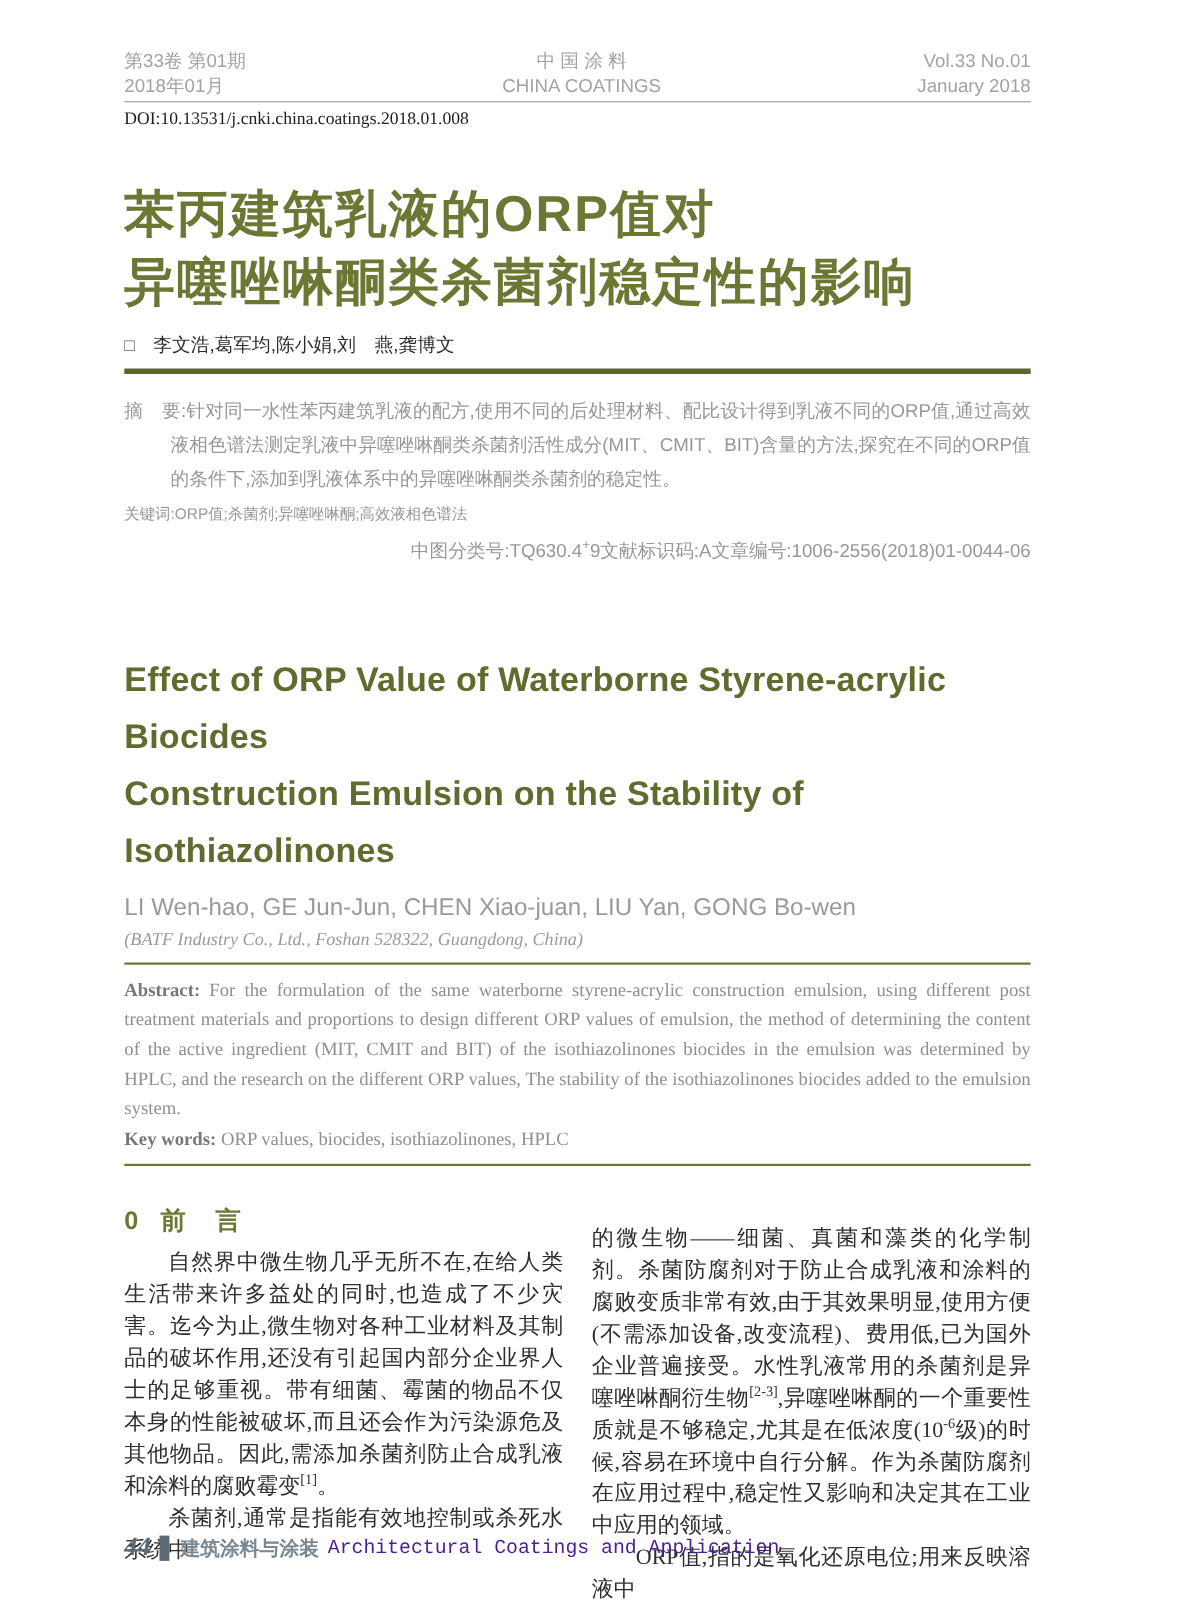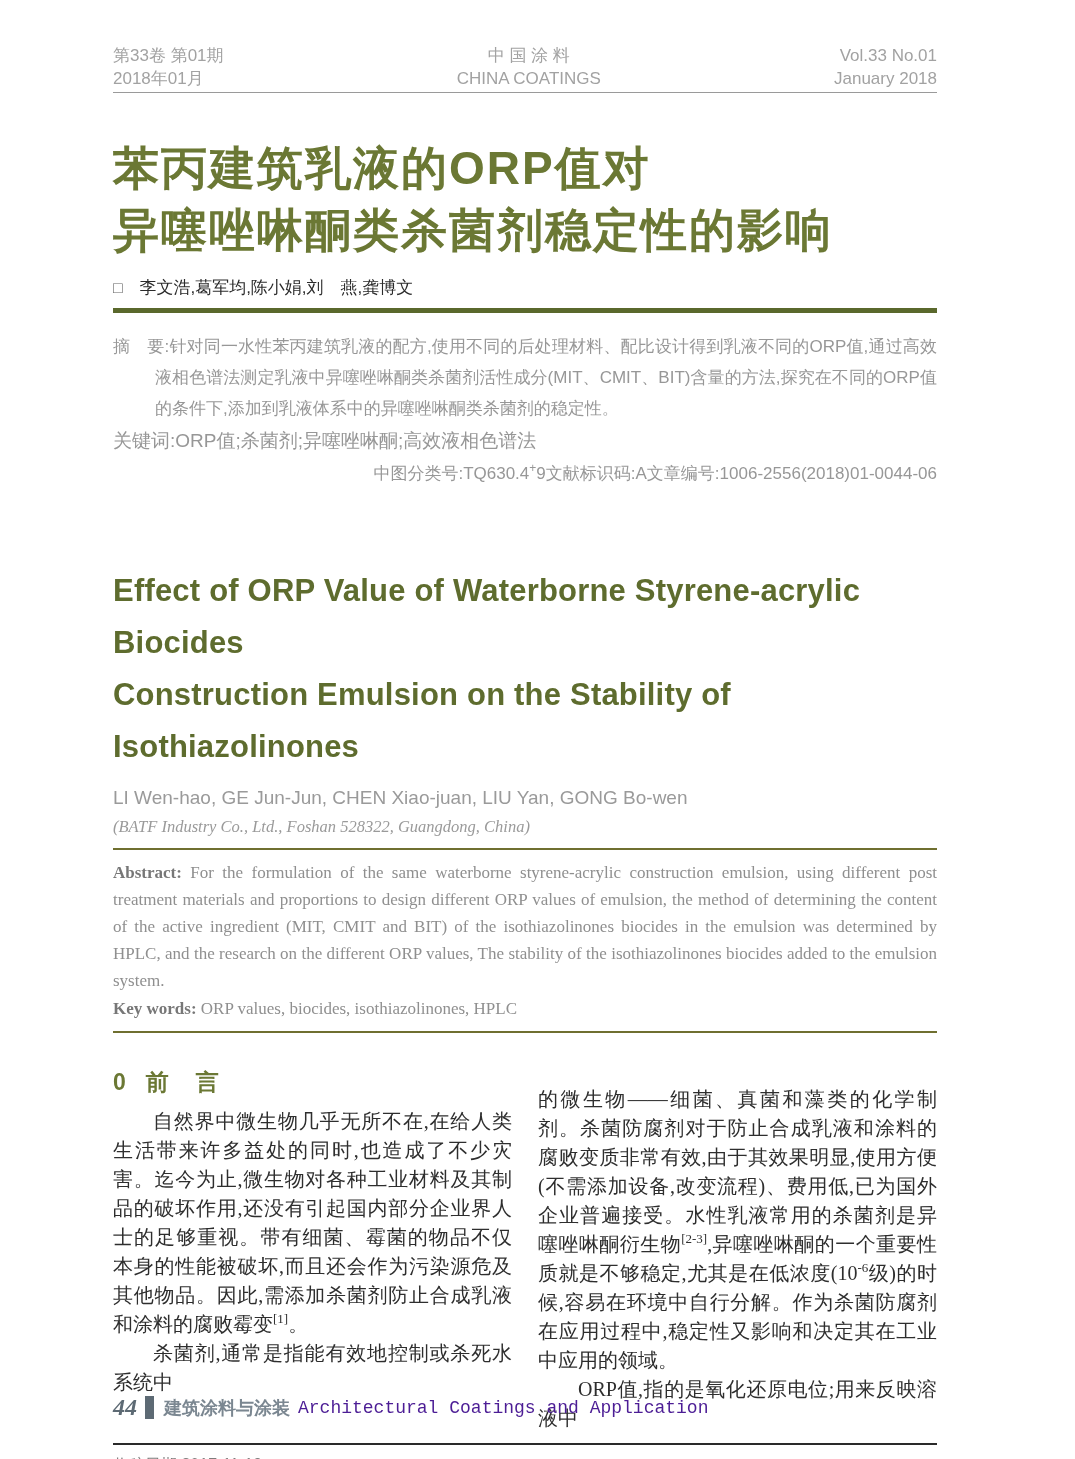--- a/index.html
+++ b/index.html
@@ -19,28 +19,28 @@
   .title-zh{margin:44px 0 12px 0; font-family:"Liberation Sans", sans-serif; font-weight:700;
             font-size:46px; line-height:62px; letter-spacing:2px; color:#6b7834;}
   
   .authors-zh{margin-top:14px; font-family:"Liberation Sans", sans-serif; font-size:17px; line-height:25px; color:#2b2b2b;}
   .marker{display:inline-block; margin-right:12px; color:#666; font-size:16px;}
   .affil-zh{padding-left:27px; font-family:"Liberation Sans", sans-serif; font-size:17px; line-height:25px; color:#2b2b2b;}
   .rule-thick{height:5px; background:#5a682c; margin-top:8px;}
   
   .abs-zh{margin-top:18px; font-family:"Liberation Sans", sans-serif; font-size:17px; line-height:31px;
           color:#979797; padding-left:42px; text-indent:-42px; text-align:justify;}
-  .kw-zh{margin-top:1px; font-family:"Liberation Sans", sans-serif; font-size:19px; line-height:31px; color:#979797;}
+  .kw-zh{margin-top:1px; font-family:"Liberation Sans", sans-serif; font-size:14px; line-height:31px; color:#979797;}
   .meta-row{display:flex; justify-content:flex-end; margin-top:2px;
             font-family:"Liberation Sans", sans-serif; font-size:17px; line-height:31px; color:#979797;}
   sup{font-size:12px; line-height:0; vertical-align:super;}
   
   .title-en{margin:76px 0 0 0; font-family:"Liberation Sans", sans-serif; font-weight:700;
             font-size:31px; line-height:52px; letter-spacing:0.2px; color:#5e6c2e;}
-  .authors-en{margin-top:12px; font-family:"Liberation Sans", sans-serif; font-size:19px; line-height:26px; color:#9a9a9a;}
+  .authors-en{margin-top:12px; font-family:"Liberation Sans", sans-serif; font-size:22px; line-height:26px; color:#9a9a9a;}
   .affil-en{margin-top:4px; font-family:"Liberation Serif", serif; font-style:italic; font-size:16.5px; line-height:24px; color:#9a9a9a;}
   .rule-thin{height:2px; background:#6f6f30; margin-top:9px;}
   .abs-en{margin-top:9px; font-family:"Liberation Serif", serif; font-size:17px; line-height:27px;
           color:#8f8f8f; text-align:justify;}
   .abs-en .b{font-weight:700; color:#777777;}
   .kw-en{margin-top:1px; font-family:"Liberation Serif", serif; font-size:17px; line-height:27px; color:#8f8f8f;}
   .kw-en .b{font-weight:700; color:#777777;}
   
   .body-cols{display:flex; gap:26px; margin-top:34px;
              font-family:"Liberation Serif", serif; font-size:20px; line-height:29px; color:#2e2e2e;}
@@ -79,20 +79,21 @@
       <div>中 国 涂 料</div>
       <div>CHINA COATINGS</div>
     </div>
     <div class="hdr-right">
       <div>Vol.33  No.01</div>
       <div>January  2018</div>
     </div>
   </header>
   <div class="hdr-rule"></div>
 
+  <div class="doi">DOI:10.13531/j.cnki.china.coatings.2018.01.008</div>
 
   <h1 class="title-zh">
     <div>苯丙建筑乳液的ORP值对</div>
     <div>异噻唑啉酮类杀菌剂稳定性的影响</div>
   </h1>
 
   <div class="authors-zh">
     <span class="marker">□</span>
     <span>李文浩,葛军均,陈小娟,刘　燕,龚博文</span>
   </div>

